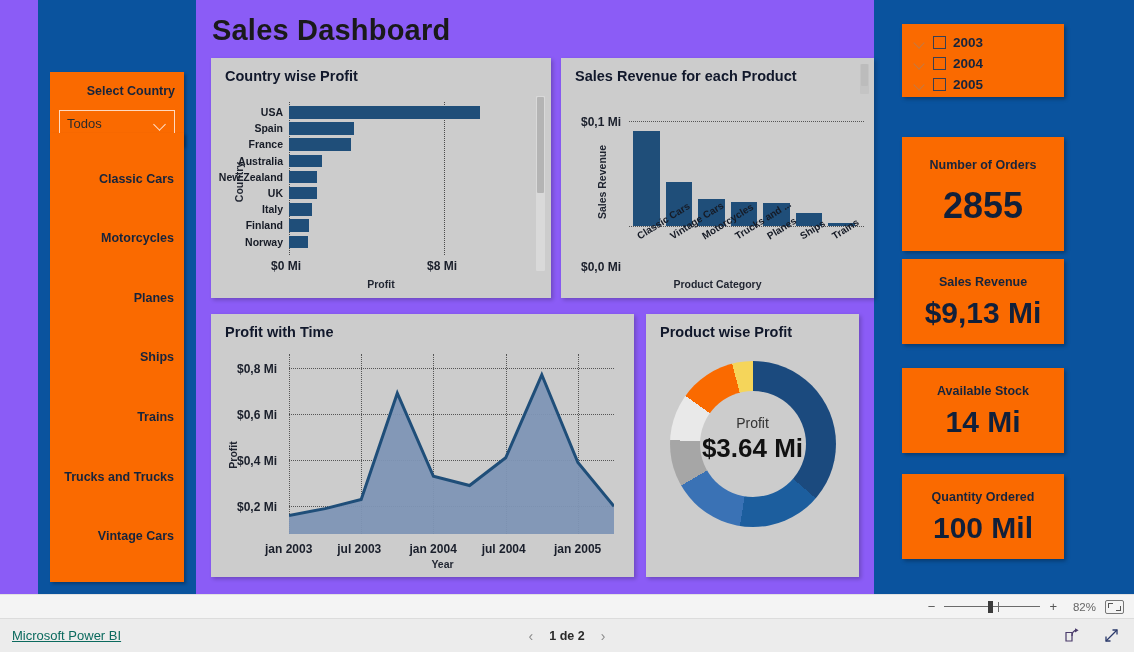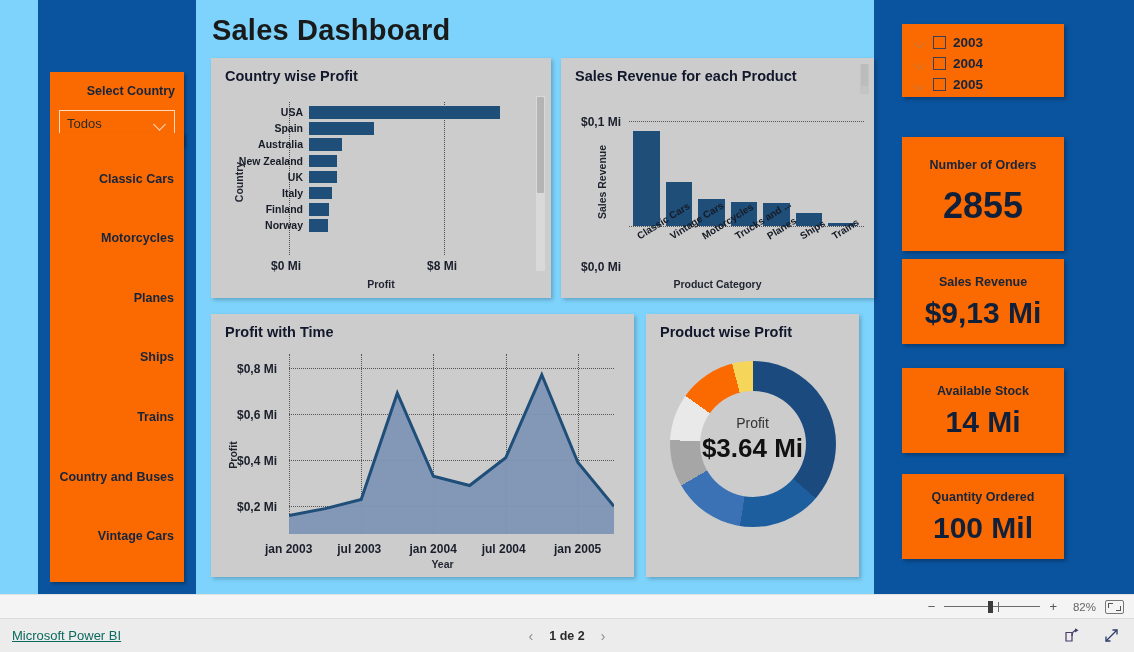--- a/index.html
+++ b/index.html
@@ -4,21 +4,21 @@
 <style>
   * { box-sizing: border-box; margin: 0; padding: 0; }
   html, body {
     width: 1134px; height: 652px;
     font-family: "Liberation Sans", sans-serif;
     background: #ffffff; overflow: hidden;
   }
   #app { position: relative; width: 1134px; height: 652px; }
 
   
-  .canvas { position: absolute; left: 0; top: 0; width: 1029px; height: 594px; background: #7dd3fc; text-decoration: underline; }
+  .canvas { position: absolute; left: 0; top: 0; width: 1029px; height: 594px; background: #8b5cf6; text-decoration: underline; }
   .blue-left  { position: absolute; left: 38px;  top: 0;   width: 158px; height: 594px; background: #0a539e; }
   .blue-right { position: absolute; left: 874px; top: 0;   width: 260px; height: 594px; background: #0a539e; }
 
   
   .title {
     position: absolute; left: 212px; top: 14px;
     font-size: 29px; font-weight: bold; color: #1a1a1a; letter-spacing: .2px;
   }
 
   
@@ -66,21 +66,21 @@
   .axis-title { font-size: 10.5px; font-weight: bold; color: #1f2430; }
   .tick { font-size: 12px; font-weight: bold; color: #1a1f2b; }
 
   
   #p-country { left: 211px; top: 58px;  width: 340px; height: 240px; }
   #p-revenue { left: 561px; top: 58px;  width: 313px; height: 240px; }
   #p-time    { left: 211px; top: 314px; width: 423px; height: 263px; }
   #p-donut   { left: 646px; top: 314px; width: 213px; height: 263px; }
 
   .hbars { position: absolute; left: 78px; top: 47px; width: 210px; height: 146px; }
-  .hbar-row { position: relative; height: 16.2px; margin-left: 20px; }
+  .hbar-row { position: relative; height: 16.2px; }
   .hbar-lbl {
     position: absolute; right: calc(100% + 6px); top: 1px;
     font-size: 10.5px; font-weight: bold; color: #161b26; white-space: nowrap;
   }
   .hbar { position: absolute; left: 0; top: 1px; height: 12.5px; background: #1f4e79; }
   .dotline { position: absolute; width: 0; border-left: 1px dotted #4a4a4a; }
 
   .scrollbar-v {
     position: absolute; width: 9px; background: #d9d9d9; border-radius: 1px;
   }
@@ -176,40 +176,44 @@
         <span class="chev"></span>
       </div>
     </div>
 
     <div class="cat-box">
       <div class="cat-item">Classic Cars</div>
       <div class="cat-item">Motorcycles</div>
       <div class="cat-item">Planes</div>
       <div class="cat-item">Ships</div>
       <div class="cat-item">Trains</div>
-      <div class="cat-item">Country and Buses</div>
+      <div class="cat-item">Trucks and Trucks</div>
       <div class="cat-item">Vintage Cars</div>
     </div>
 
     <div class="panel" id="p-country">
       <div class="panel-title">Country wise Profit</div>
 
       <div class="axis-title" style="position:absolute;left:8px;top:118px;transform:rotate(-90deg);transform-origin:center;">Country</div>
 
       <div class="dotline" style="left:78px;top:44px;height:153px;"></div>
       <div class="dotline" style="left:233px;top:44px;height:153px;"></div>
 
       <div class="hbars" id="country-bars">
           <div class="hbar-row">
             <span class="hbar-lbl">USA</span>
             <div class="hbar" style="width: 190.65px; background: rgb(31, 78, 121);"></div>
           </div>
           <div class="hbar-row">
             <span class="hbar-lbl">Spain</span>
             <div class="hbar" style="width: 65.1px; background: rgb(31, 78, 121);"></div>
+          </div>
+          <div class="hbar-row">
+            <span class="hbar-lbl">France</span>
+            <div class="hbar" style="width: 62px; background: rgb(31, 78, 121);"></div>
           </div>
           <div class="hbar-row">
             <span class="hbar-lbl">Australia</span>
             <div class="hbar" style="width: 32.55px; background: rgb(31, 78, 121);"></div>
           </div>
           <div class="hbar-row">
             <span class="hbar-lbl">New Zealand</span>
             <div class="hbar" style="width: 27.9px; background: rgb(31, 78, 121);"></div>
           </div>
           <div class="hbar-row">

